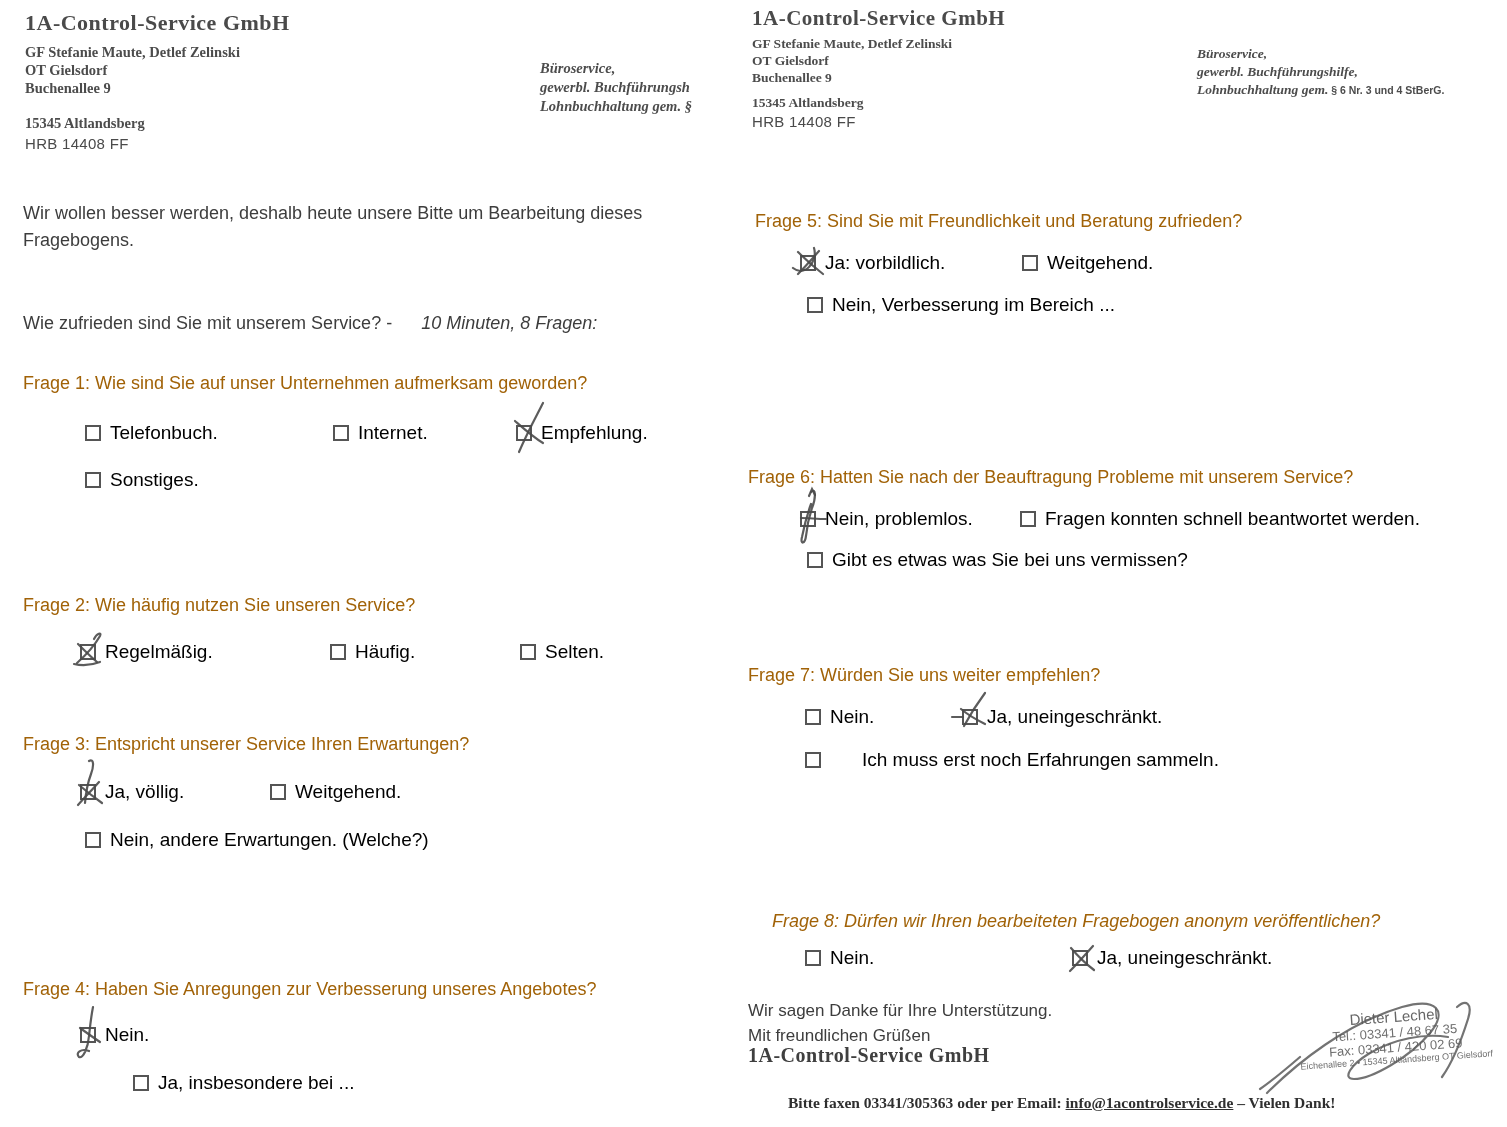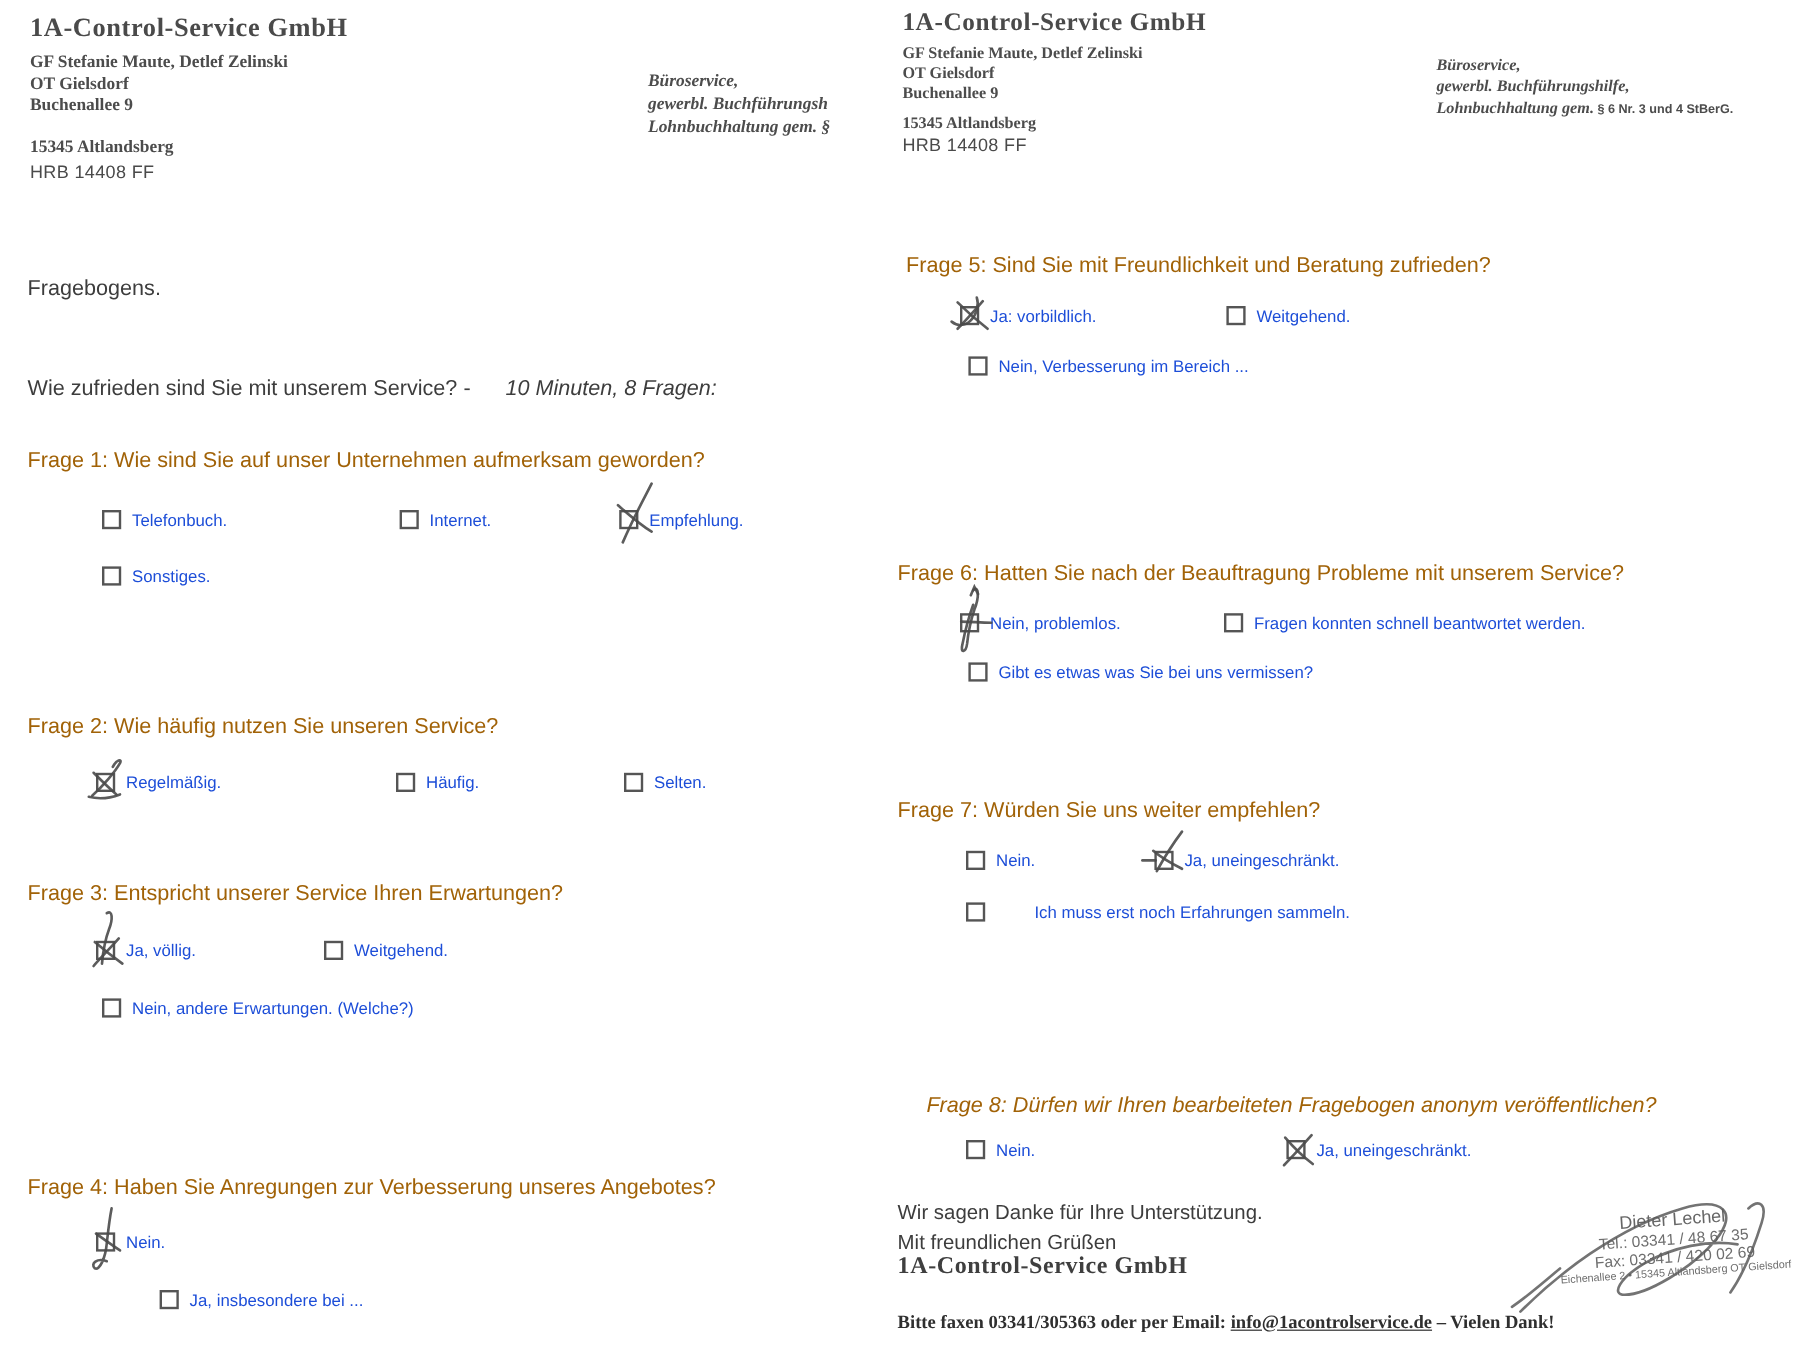--- a/index.html
+++ b/index.html
@@ -21,27 +21,27 @@
   .svc-small { font-family:"Liberation Sans", sans-serif; font-style:normal; font-weight:bold; font-size:10.5px; }
 
   
   .txt       { font-size:18px; color:#3d3d3d; }
   .q-title   { font-size:18px; color:#a16207; }
   .italic    { font-style:italic;margin-left:24px; }
 
   
   .opt { position:absolute; display:flex; align-items:center; height:22px; }
   .cb  { width:16px; height:16px; border:2px solid #555; flex:none; margin-right:9px; background:transparent; }
-  .opt .lbl { font-size:14px; color:#1d4ed8; white-space:nowrap; }
+  .opt .lbl { font-size:19px; color:#000000; white-space:nowrap; }
   .mark { position:absolute; left:-14px; top:-22px; width:48px; height:66px; pointer-events:none; }
   .mark path { stroke:#4a4a4a; stroke-width:2.2; fill:none; stroke-linecap:round; opacity:.9; }
 
   
   .close-co { font-family:"Liberation Serif", serif; font-weight:bold; font-size:20px; color:#3f3f3f; letter-spacing:.5px; }
-  .footer-line { font-family:"Liberation Serif", serif; font-weight:bold; font-size:15.5px; color:#2f2f2f; }
+  .footer-line { font-family:"Liberation Serif", serif; font-weight:bold; font-size:15.5px; color:#2f2f2f;margin-left:40px; }
   .footer-line .email { text-decoration:underline; }
 
   
   .stamp { position:absolute; width:216px; text-align:center; transform:rotate(-4deg); color:#6e6e6e; }
   .stamp .s-name { font-size:15px; color:#666; }
   .stamp .s-tel, .stamp .s-fax { font-size:13px; }
   .stamp .s-addr { font-size:9px; white-space:nowrap; }
   .sig { position:absolute; pointer-events:none; }
   .sig path { stroke:#5a5a5a; stroke-width:2.2; fill:none; stroke-linecap:round; opacity:.85; }
 </style>
@@ -54,20 +54,21 @@
   <div class="abs co-line" style="left:25px; top:44px;">GF Stefanie Maute, Detlef Zelinski</div>
   <div class="abs co-line" style="left:25px; top:62px;">OT Gielsdorf</div>
   <div class="abs co-line" style="left:25px; top:80px;">Buchenallee 9</div>
   <div class="abs co-line" style="left:25px; top:115px;">15345 Altlandsberg</div>
   <div class="abs co-reg" style="left:25px; top:135px;">HRB 14408 FF</div>
 
   <div class="abs svc-line" style="left:540px; top:60px;">Büroservice,</div>
   <div class="abs svc-line" style="left:540px; top:79px;">gewerbl. Buchführungsh</div>
   <div class="abs svc-line" style="left:540px; top:98px;">Lohnbuchhaltung gem. §</div>
 
+  <div class="abs txt" style="left:23px; top:203px;">Wir wollen besser werden, deshalb heute unsere Bitte um Bearbeitung dieses</div>
   <div class="abs txt" style="left:23px; top:230px;">Fragebogens.</div>
 
   <div class="abs txt" style="left:23px; top:313px;"><span>Wie zufrieden sind Sie mit unserem Service? - </span><span class="italic">10 Minuten, 8 Fragen:</span></div>
 
   <div class="abs q-title" style="left:23px; top:373px;">Frage 1: Wie sind Sie auf unser Unternehmen aufmerksam geworden?</div>
   <div class="opt" style="left:85px; top:422px;">
     <span class="cb"></span>
     <span class="lbl">Telefonbuch.</span>
   </div>
   <div class="opt" style="left:333px; top:422px;">

